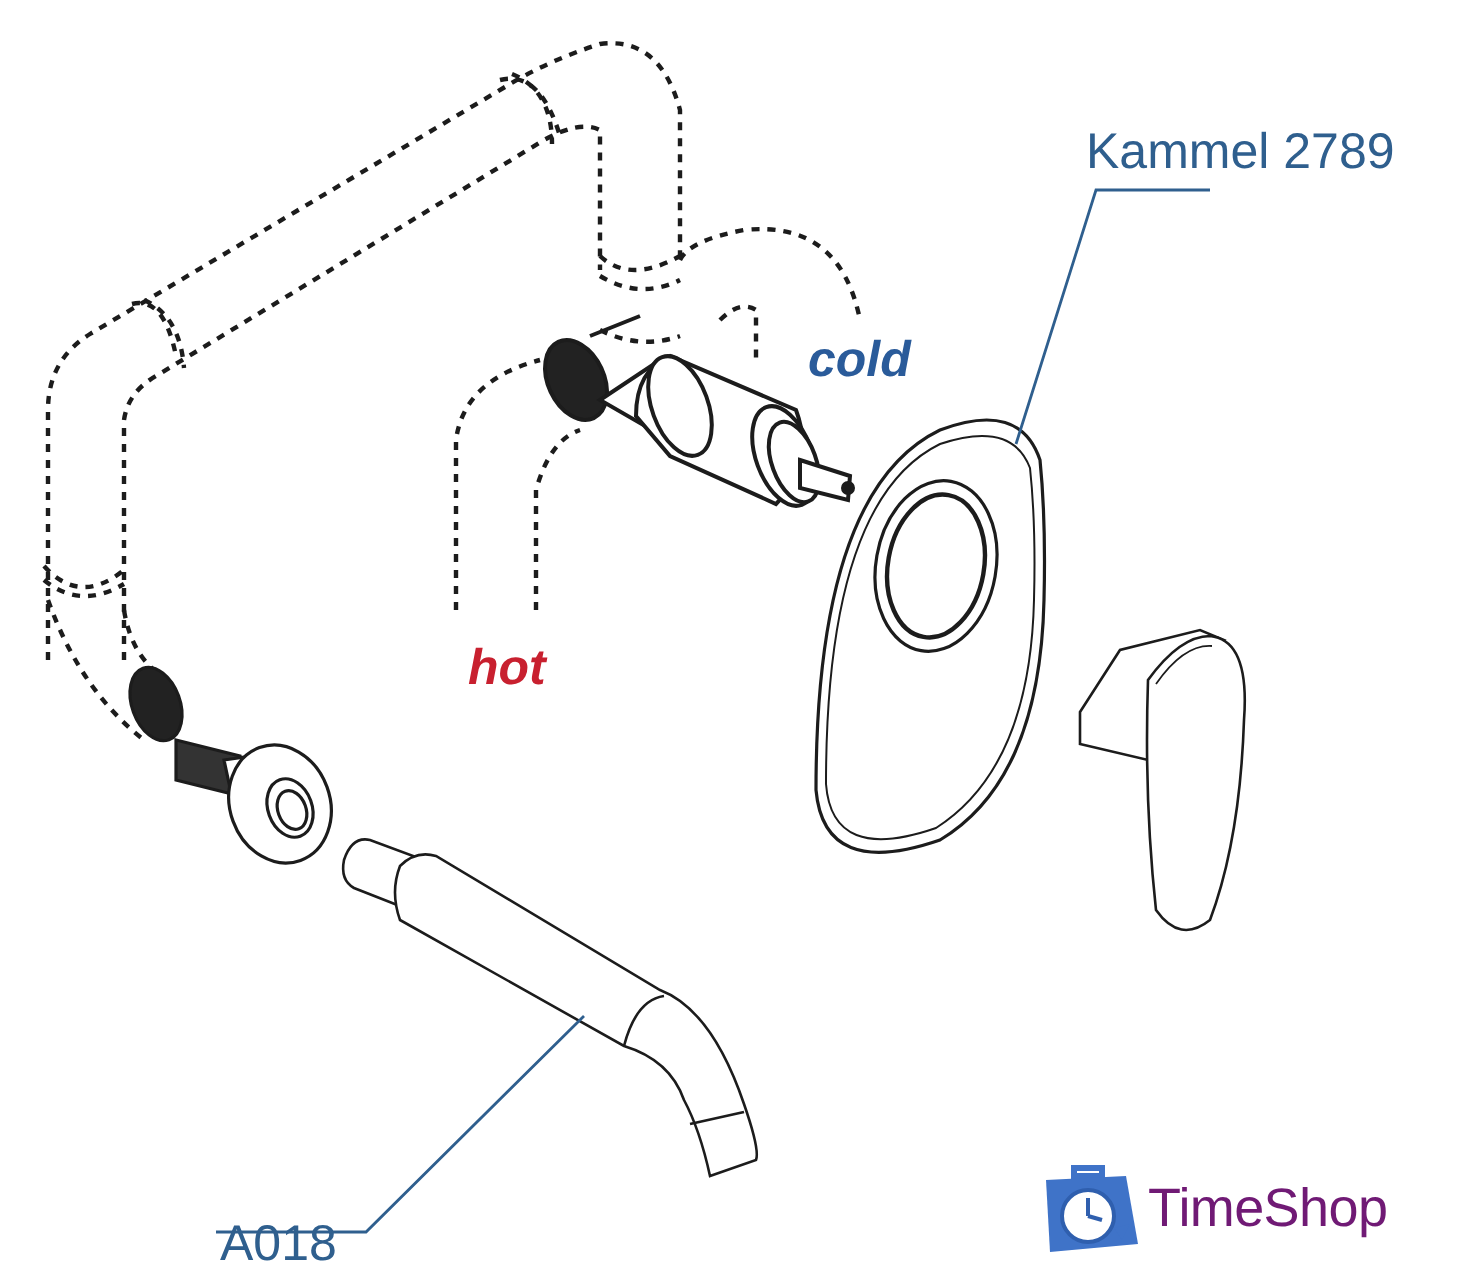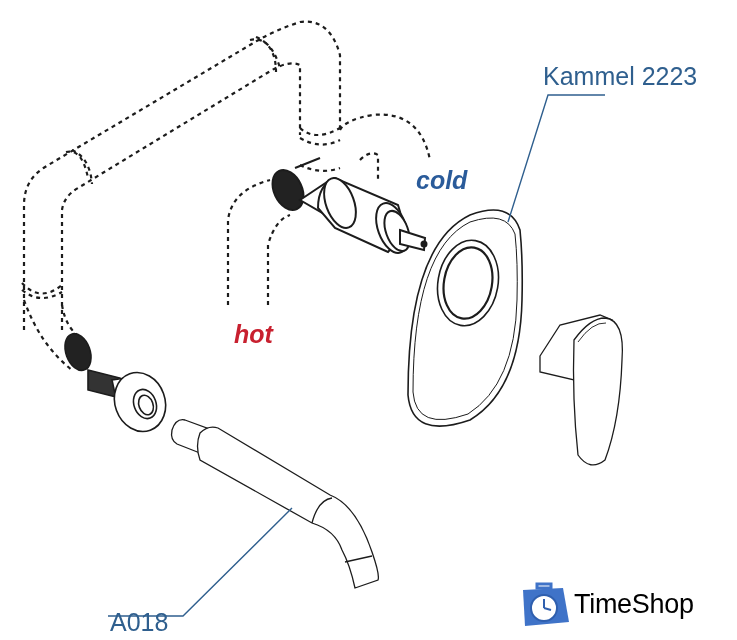--- a/index.html
+++ b/index.html
@@ -2,21 +2,21 @@
 <html><head>
 <meta charset="utf-8">
 <style>
   html, body { margin: 0; padding: 0; background: #ffffff; }
   body { width: 737px; height: 640px; position: relative; overflow: hidden; font-family: "Liberation Sans", sans-serif; }
   #canvas { position: absolute; left: 0; top: 0; }
   .lbl { position: absolute; white-space: nowrap; line-height: 1; }
   .part-label { font-family: "Liberation Sans", sans-serif; font-size: 25px; color: #2f5f8e; }
   .pipe-label { font-family: "Liberation Sans", sans-serif; font-size: 25px; font-weight: bold; font-style: italic; }
   .logo { position: absolute; left: 517px; top: 578px; width: 220px; height: 52px; }
-  .logo-text { position: absolute; left: 57px; top: 11px; font-family: "Liberation Sans", sans-serif; font-size: 27px; color: #000000; letter-spacing: -0.3px; }
+  .logo-text { position: absolute; left: 57px; top: 11px; font-family: "Liberation Sans", sans-serif; font-size: 27px; color: #701a75; letter-spacing: -0.3px; }
 </style>
 </head>
 <body>
 
 <svg id="canvas" width="737" height="640" viewBox="0 0 737 640" xmlns="http://www.w3.org/2000/svg">
 
   <g fill="none" stroke="#1c1c1c" stroke-width="2.2" stroke-dasharray="4 4">
 
     <path d="M24 330 L24 205 Q24 180 45 167 L255 42 Q275 30 300 22 Q330 18 340 55 L340 128"></path>
     <path d="M62 330 L62 210 Q64 196 78 188 L272 70 Q290 60 300 65 L300 135"></path>
@@ -81,22 +81,22 @@
     <path d="M312 523 Q318 500 332 498" fill="none"></path>
     <path d="M345 562 L372 556" fill="none"></path>
   </g>
 
   <g fill="none" stroke="#2f5f8e" stroke-width="1.4">
     <polyline points="508,222 548,95 605,95"></polyline>
     <polyline points="108,616 183,616 292,508"></polyline>
   </g>
 </svg>
 
-<div class="lbl part-label" style="left:543px; top:64px;">Kammel 2223</div>
-<div class="lbl pipe-label" style="left:416px; top:168px; color:#2a5b9a;text-align:center;">cold</div>
+<div class="lbl part-label" style="left:543px; top:64px;">Kammel 2789</div>
+<div class="lbl pipe-label" style="left:404px; top:168px; color:#2a5b9a;text-align:center;">cold</div>
 <div class="lbl pipe-label" style="left:234px; top:322px; color:#c8202f;font-style:italic;">hot</div>
 <div class="lbl part-label" style="left:110px; top:610px;">A018</div>
 
 <div class="logo">
   <svg width="56" height="52" viewBox="0 0 56 52">
     <path d="M20 6 L34 6 L34 10 L20 10 Z" fill="none" stroke="#3f73c8" stroke-width="3"></path>
     <path d="M6 12 L46 10 L52 44 L8 48 Z" fill="#3f73c8"></path>
     <circle cx="27" cy="30" r="13" fill="#ffffff" stroke="#2f5fae" stroke-width="2"></circle>
     <line x1="27" y1="30" x2="27" y2="21" stroke="#2f5fae" stroke-width="2"></line>
     <line x1="27" y1="30" x2="34" y2="32" stroke="#2f5fae" stroke-width="2"></line>

